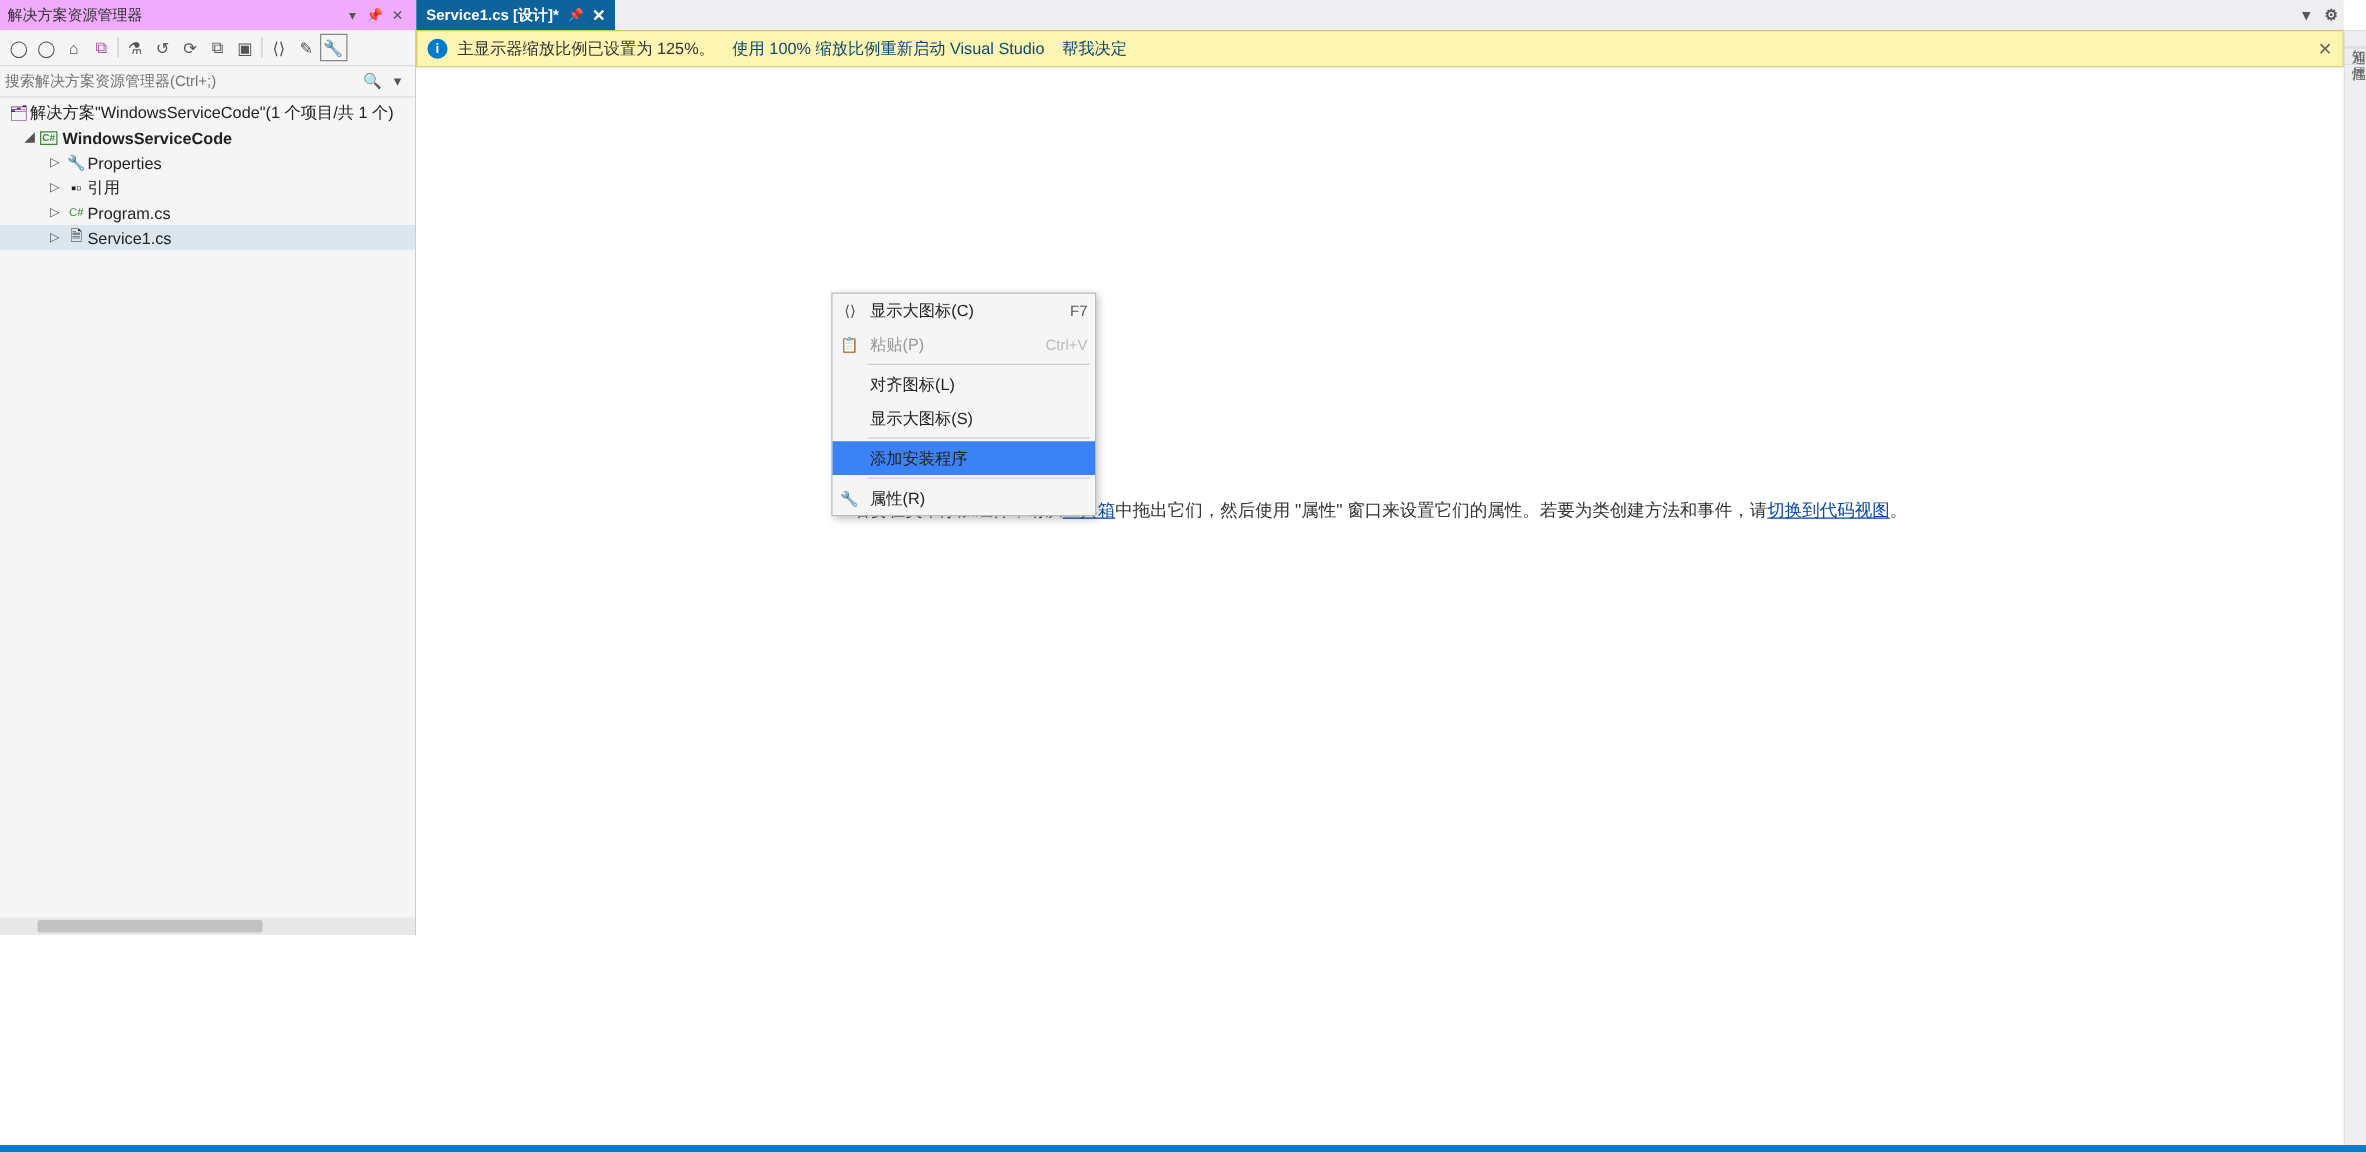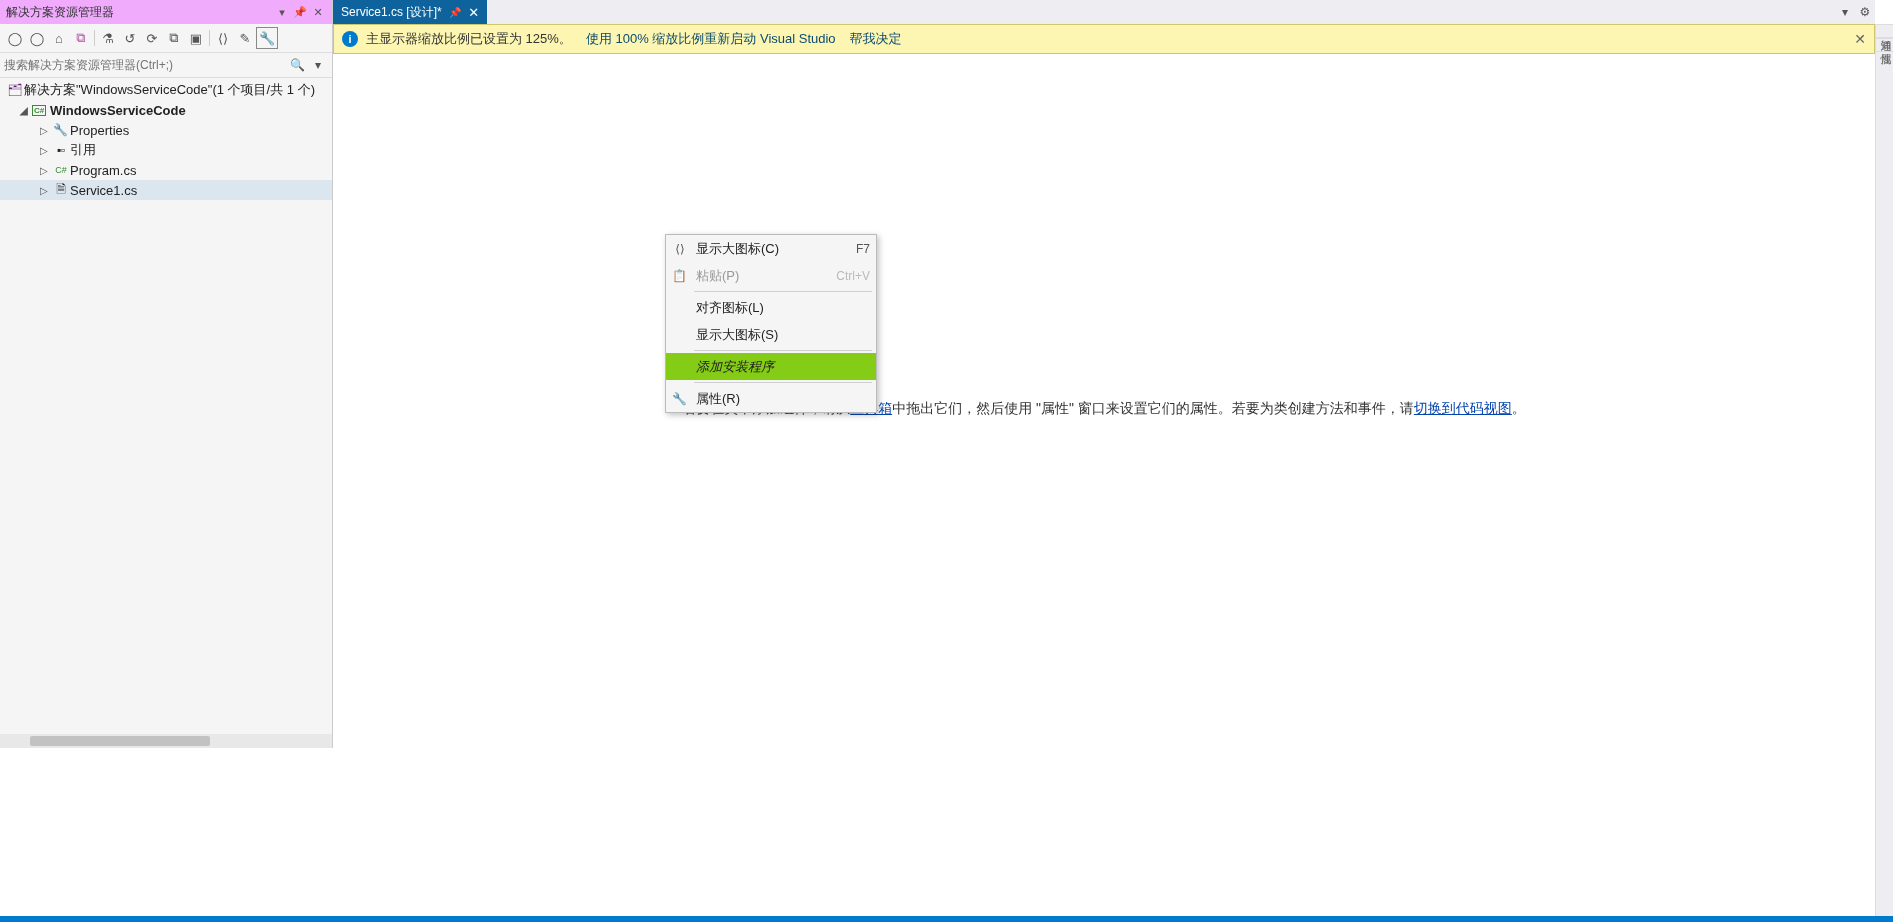--- a/index.html
+++ b/index.html
@@ -19,21 +19,21 @@
   .tree { flex: 1; font-size: 13px; color: #222; padding: 2px 0; overflow: hidden; }
   .tree-row { display: flex; align-items: center; height: 20px; padding-left: 6px; white-space: nowrap; }
   .tree-row .expander { width: 12px; color: #555; font-size: 10px; }
   .tree-row .ticon { width: 18px; display: inline-flex; justify-content: center; font-size: 12px; }
   .tree-row.selected { background: #dbe6ef; }
   .tree-row.bold { font-weight: 700; }
   .scrollbar-bottom { height: 14px; background: #e8e8e8; display: flex; align-items: center; }
   .scrollbar-bottom .thumb { height: 10px; background: #c2c2c2; width: 180px; margin-left: 30px; border-radius: 2px; }
 
   
-  .doc-tabs { position: absolute; left: 333px; top: 0; right: 18px; height: 24px; background: #eeeef2; display: flex; align-items: stretch; }
+  .doc-tabs { position: absolute; left: 333px; top: 0; right: 18px; height: 24px; background: #eeeef2; display: flex; align-items: stretch; font-weight: bold; }
   .tab { display: flex; align-items: center; padding: 0 8px; font-size: 12px; color: #fff; background: #0e639c; height: 24px; }
   .tab .pin { margin-left: 8px; font-size: 10px; }
   .tab .close { margin-left: 6px; font-size: 13px; cursor: pointer; }
   .doc-tabs .spacer { flex: 1; }
   .doc-tabs .rbtn { width: 20px; display: flex; align-items: center; justify-content: center; color: #555; font-size: 12px; cursor: pointer; }
 
   
   .right-strip { position: absolute; right: 0; top: 24px; width: 18px; bottom: 6px; background: #eeeef2; border-left: 1px solid #ddd; }
   .right-strip .vlabel { writing-mode: vertical-rl; font-size: 11px; color: #666; padding: 6px 2px; border-top: 1px solid #ddd; border-bottom: 1px solid #ddd; text-align: center; }
 
@@ -44,21 +44,21 @@
   .info-bar .iclose { margin-left: auto; color: #666; cursor: pointer; font-size: 14px; }
 
   
   .designer { position: absolute; left: 333px; top: 54px; right: 18px; bottom: 6px; background: #fff; }
   .designer .hint { position: absolute; top: 346px; left: 0; right: 0; text-align: center; font-size: 14px; color: #333; }
   .designer .hint a { color: #0645ad; text-decoration: underline; cursor: pointer; }
 
   
   .ctx { position: absolute; left: 665px; top: 234px; width: 212px; background: #f5f5f5; border: 1px solid #bbb; box-shadow: 2px 2px 6px rgba(0,0,0,0.25); font-size: 13px; color: #222; }
   .ctx .row { display: flex; align-items: center; height: 27px; padding: 0 6px 0 30px; position: relative; cursor: default; }
-  .ctx .row.hl { background: #84cc16; font-style: italic; }
+  .ctx .row.hl { background: #3b82f6; }
   .ctx .row.disabled { color: #999; }
   .ctx .row .cicon { position: absolute; left: 6px; width: 16px; text-align: center; color: #555; font-size: 12px; }
   .ctx .row .sc { margin-left: auto; color: #555; font-size: 12px; }
   .ctx .row.disabled .sc { color: #bbb; }
   .ctx .csep { height: 1px; background: #d0d0d0; margin: 2px 4px 2px 28px; }
 
   .bottom-blue { position: absolute; left: 0; right: 0; bottom: 0; height: 6px; background: #007acc; }
 </style>
 </head>
 <body>

